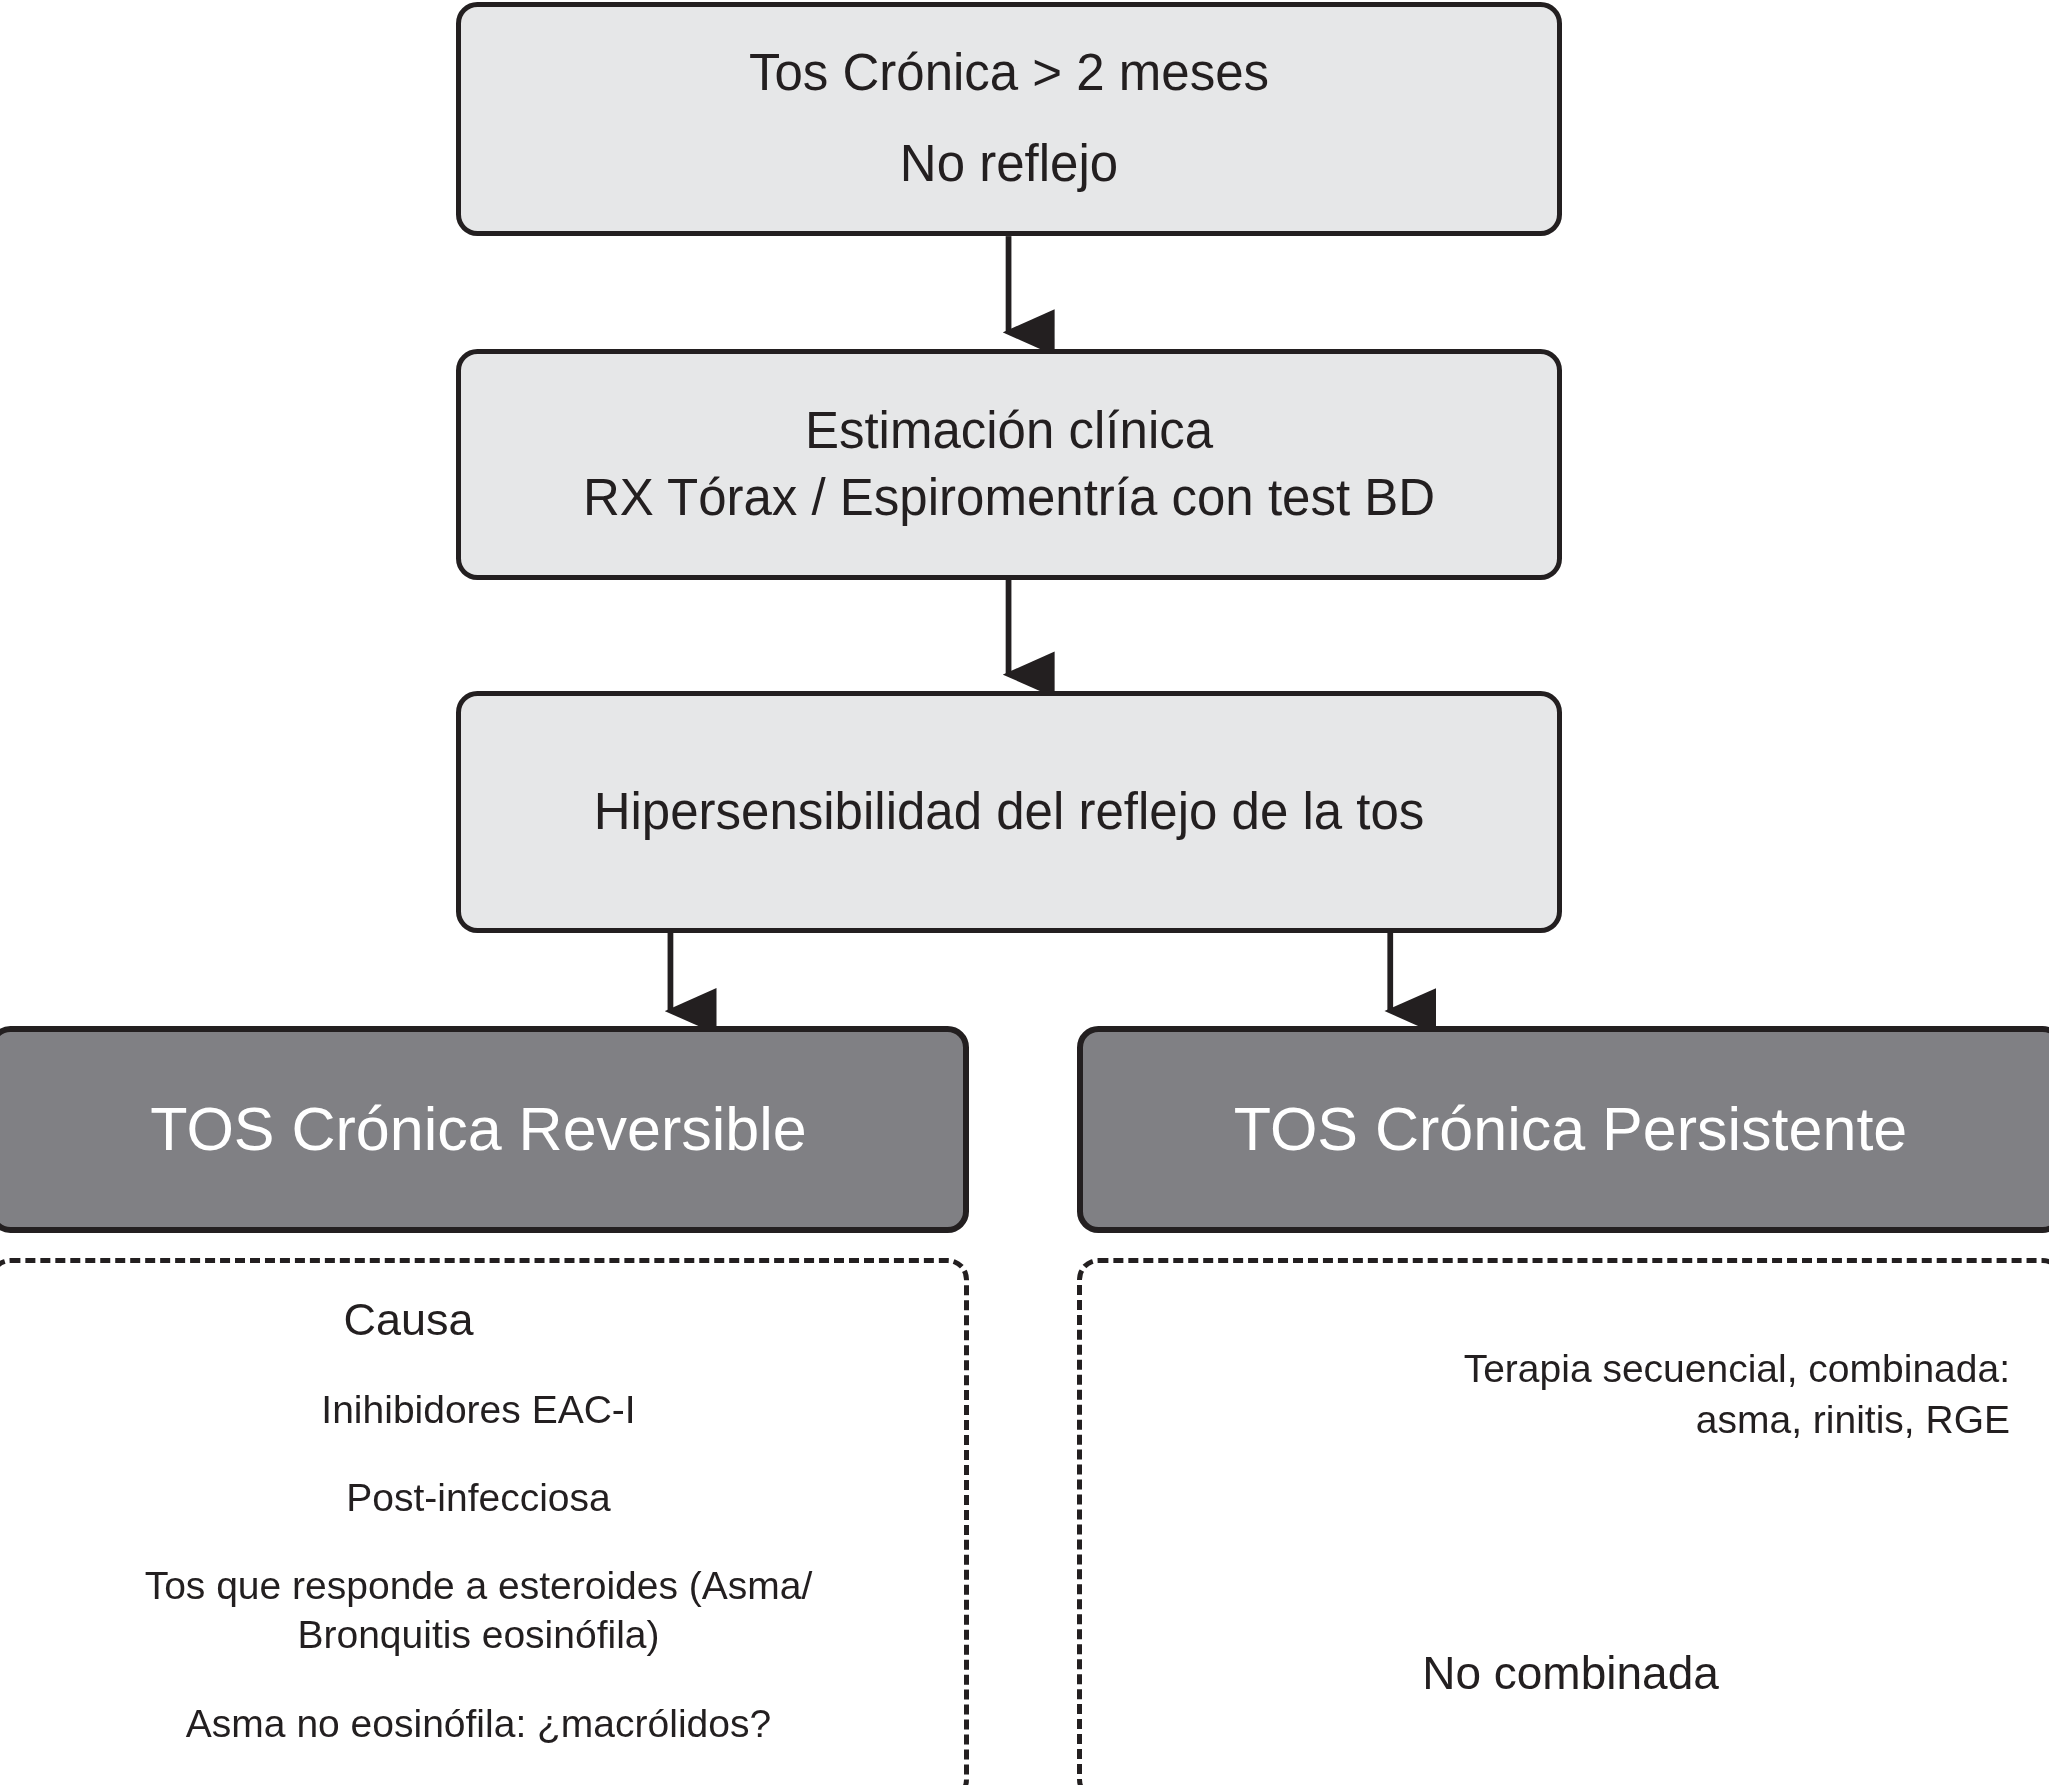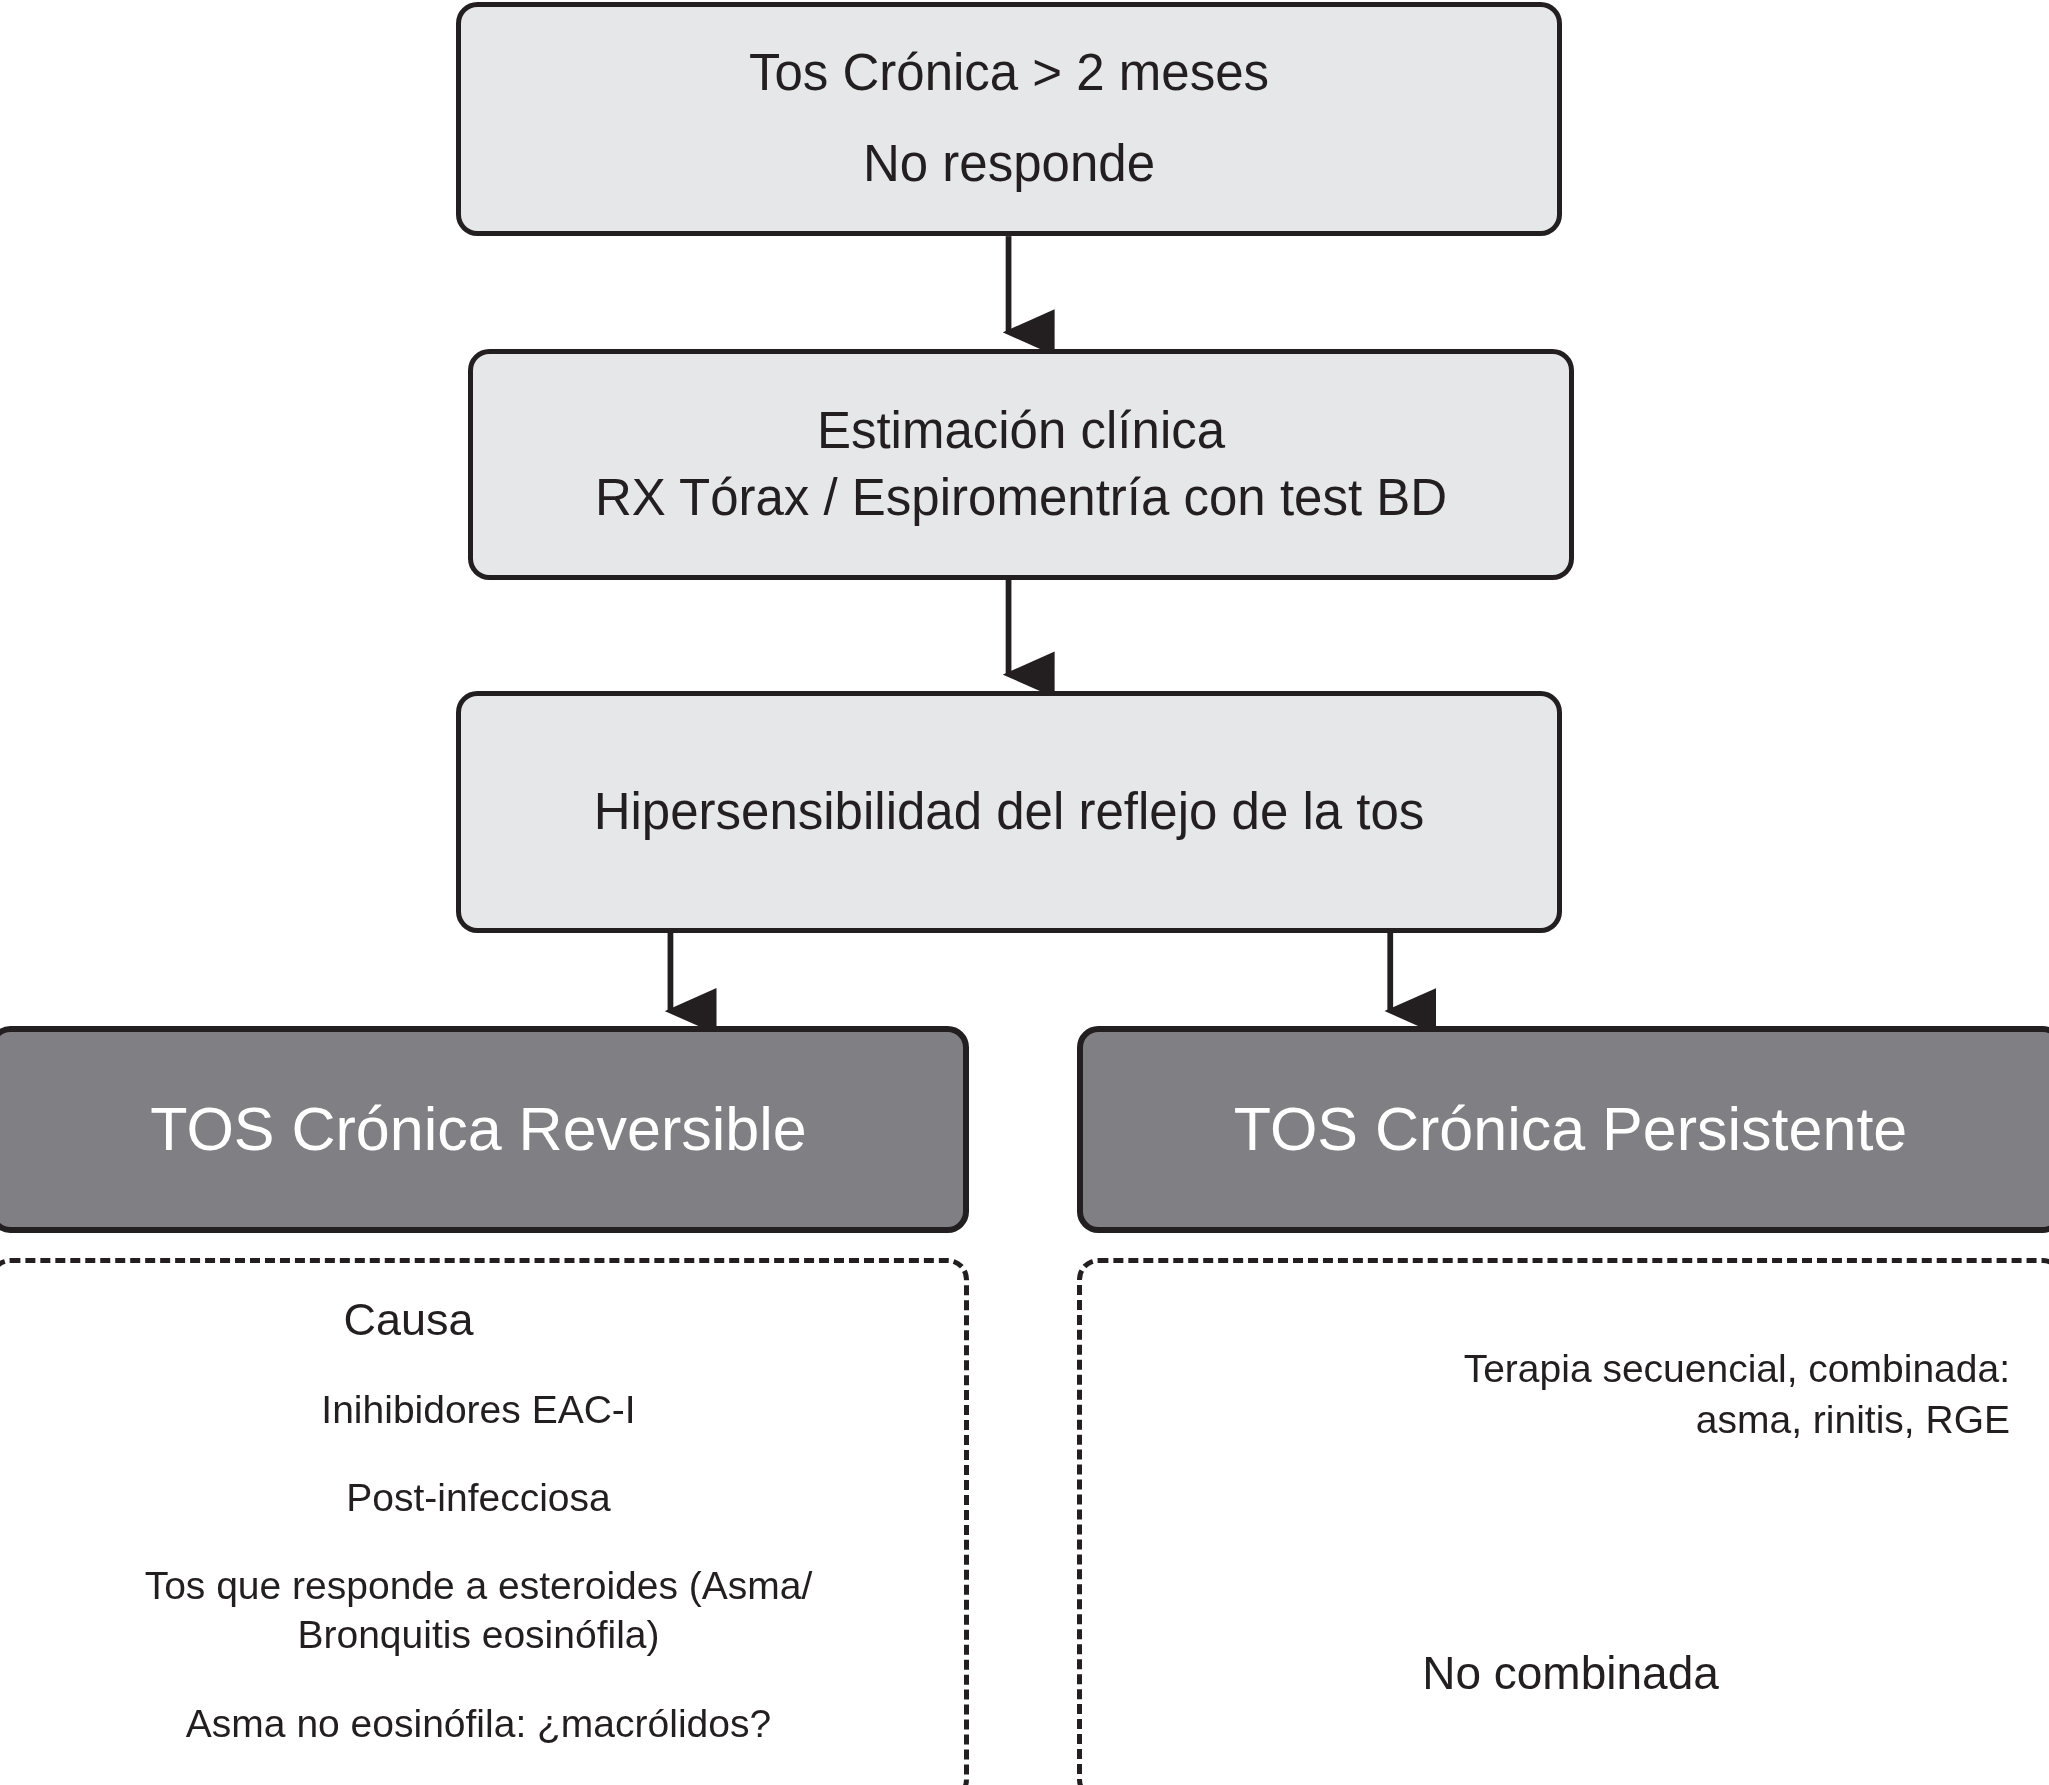--- a/index.html
+++ b/index.html
@@ -66,21 +66,20 @@
     font-size: 51px;
     gap: 24px;
   }
 
   #box-clinical-assessment {
     left: 456px;
     top: 349px;
     width: 1106px;
     height: 231px;
     font-size: 51px;
-    margin-left: 12px;
   }
 
   #box-hypersensitivity {
     left: 456px;
     top: 691px;
     width: 1106px;
     height: 242px;
     font-size: 51px;
   }
 
@@ -174,21 +173,21 @@
 
     <line x1="815" y1="1134" x2="815" y2="1229" stroke="#231f20" stroke-width="7" marker-end="url(#arrowhead)"></line>
 
     <line x1="1690" y1="1134" x2="1690" y2="1229" stroke="#231f20" stroke-width="7" marker-end="url(#arrowhead)"></line>
 
     <line x1="1920" y1="1805" x2="1920" y2="1938" stroke="#231f20" stroke-width="7" marker-end="url(#arrowhead)"></line>
   </svg>
 
   <div class="node node-light" id="box-chronic-cough">
     <div class="line">Tos Crónica &gt; 2 meses</div>
-    <div class="line">No responde</div>
+    <div class="line">No reflejo</div>
   </div>
 
   <div class="node node-light" id="box-clinical-assessment">
     <div class="line">Estimación clínica</div>
     <div class="line">RX Tórax / Espiromentría con test BD</div>
   </div>
 
   <div class="node node-light" id="box-hypersensitivity">
     <div class="line">Hipersensibilidad del reflejo de la tos</div>
   </div>

